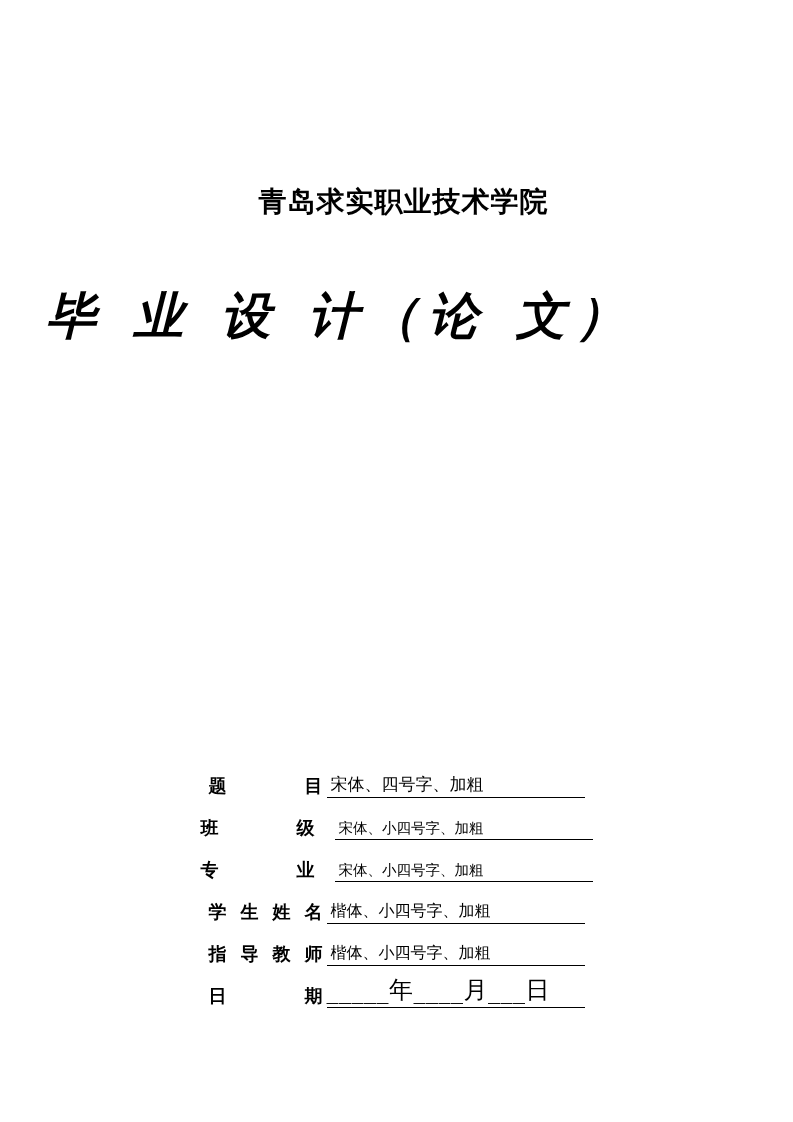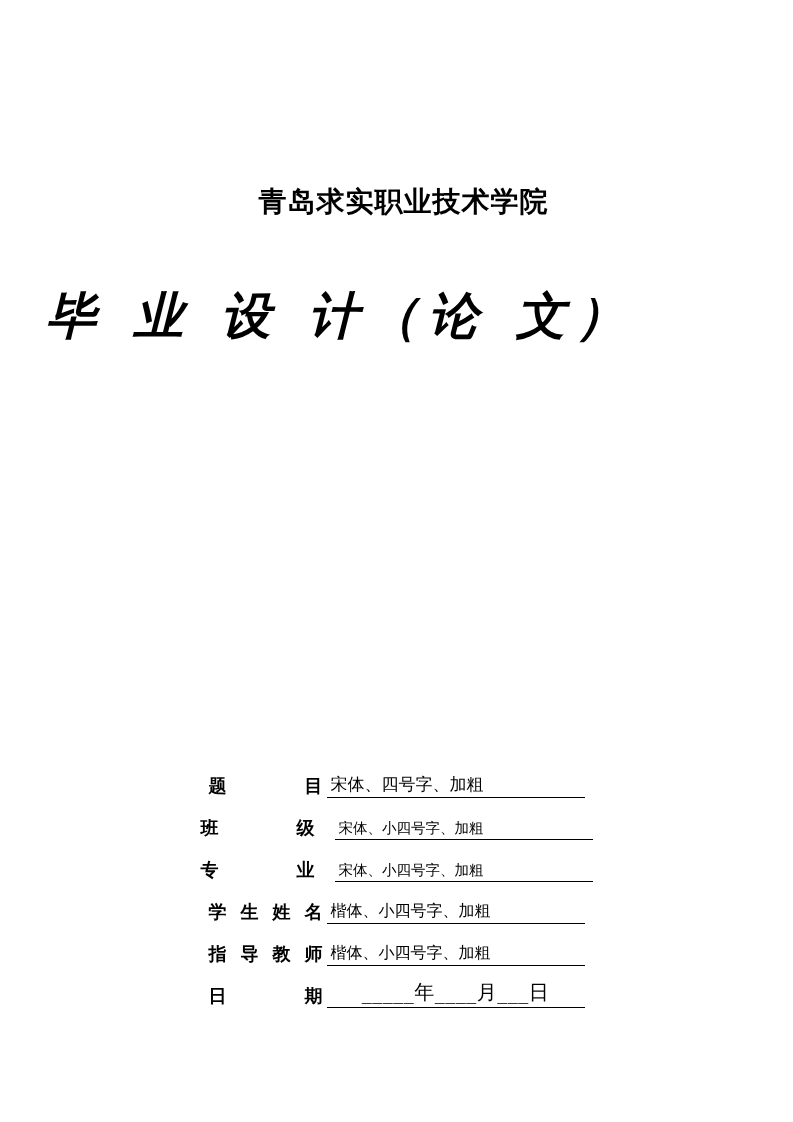--- a/index.html
+++ b/index.html
@@ -84,23 +84,22 @@
     padding-bottom: 2px;
     padding-left: 4px;
     box-sizing: border-box;
     white-space: nowrap;
     line-height: 1.25;
   }
   .size-4 { font-size: 17px; }
   .size-s4 { font-size: 14.5px; margin-left: 16px; }
   .size-s4k { font-size: 16px; font-family: "DejaVu Serif", serif; }
   .date-row .field-value {
-    font-size: 20px;
+    font-size: 24px;
     letter-spacing: 0.5px;
-    text-align: center;
     padding-left: 0;
   }
 </style>
 </head>
 <body>
 
 <div class="page">
 
   <div class="school-name">青岛求实职业技术学院</div>
 

